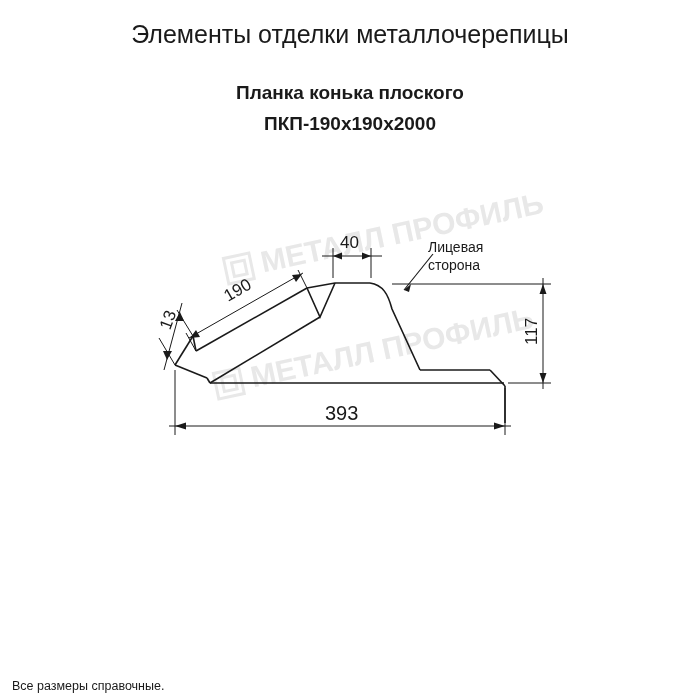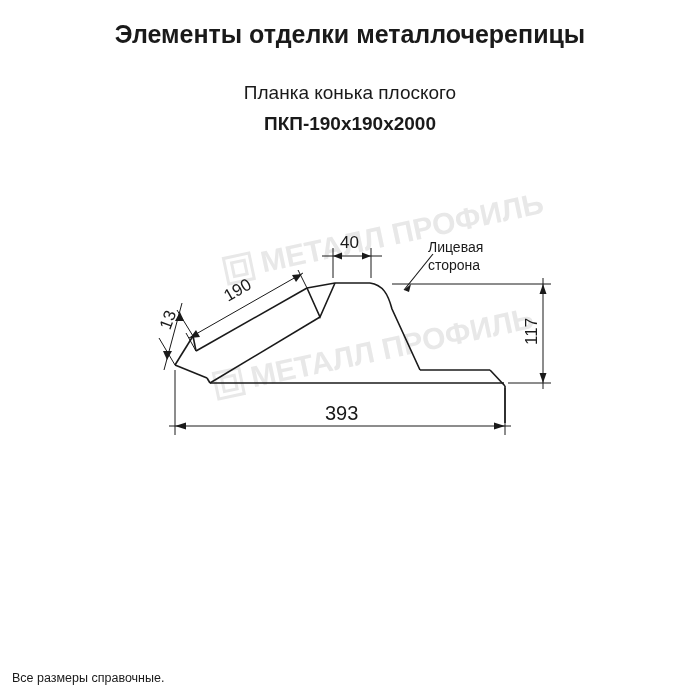--- a/index.html
+++ b/index.html
@@ -21,28 +21,28 @@
   }
   .title-block {
     position: absolute;
     top: 18px;
     left: 0;
     width: 700px;
     text-align: center;
   }
   .main-title {
     font-size: 25px;
-    font-weight: bold;
+    font-weight: normal;
     letter-spacing: 0px;
     line-height: 32px;
     color: #1a1a1a;
   }
   .sub-title {
     font-size: 19px;
-    font-weight: normal;
+    font-weight: bold;
     line-height: 26px;
     margin-top: 30px;
     color: #1a1a1a;
   }
   .sub-title-2 {
     font-size: 19px;
     font-weight: bold;
     line-height: 26px;
     margin-top: 5px;
     color: #1a1a1a;
@@ -50,21 +50,21 @@
   .drawing {
     position: absolute;
     top: 170px;
     left: 0;
     width: 700px;
     height: 330px;
   }
   .footer {
     position: absolute;
     left: 12px;
-    bottom: 12px;
+    bottom: 4px;
     font-size: 12.5px;
     line-height: 19px;
     color: #1a1a1a;
   }
   .footer div { white-space: nowrap; }
   svg { display: block; }
   .wm text {
     font-family: "Liberation Sans", sans-serif;
     font-weight: bold;
     fill: #e8e8e8;

